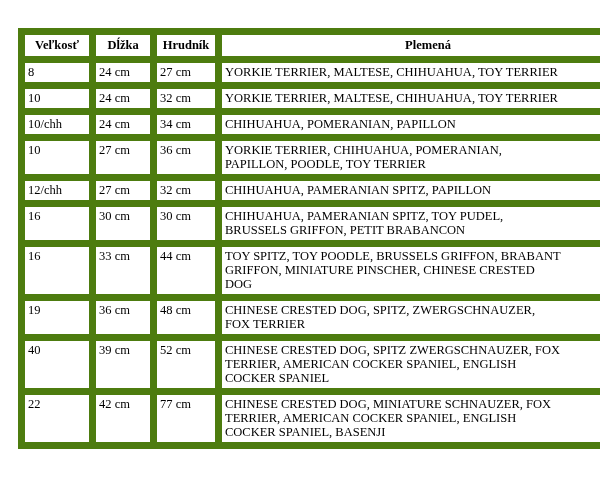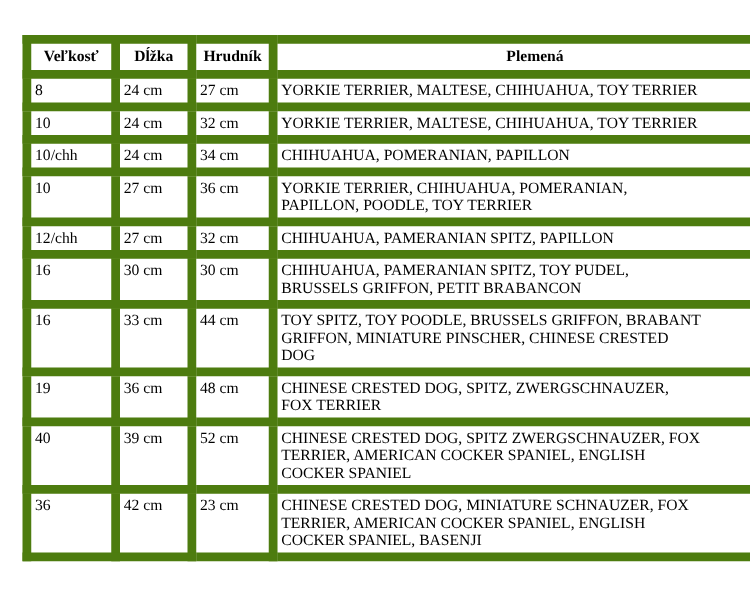--- a/index.html
+++ b/index.html
@@ -143,23 +143,23 @@
             <td class="c0">40</td>
             <td class="c1">39 cm</td>
             <td class="c2">52 cm</td>
             <td class="c3">
               <span class="breeds-line">CHINESE CRESTED DOG, SPITZ ZWERGSCHNAUZER, FOX</span>
               <span class="breeds-line">TERRIER, AMERICAN COCKER SPANIEL, ENGLISH</span>
               <span class="breeds-line">COCKER SPANIEL</span>
             </td>
           </tr>
           <tr>
-            <td class="c0">36</td>
+            <td class="c0">22</td>
             <td class="c1">42 cm</td>
-            <td class="c2">23 cm</td>
+            <td class="c2">77 cm</td>
             <td class="c3">
               <span class="breeds-line">CHINESE CRESTED DOG, MINIATURE SCHNAUZER, FOX</span>
               <span class="breeds-line">TERRIER, AMERICAN COCKER SPANIEL, ENGLISH</span>
               <span class="breeds-line">COCKER SPANIEL, BASENJI</span>
             </td>
           </tr>
         </tbody>
     </table>
   </div>
 </div>

